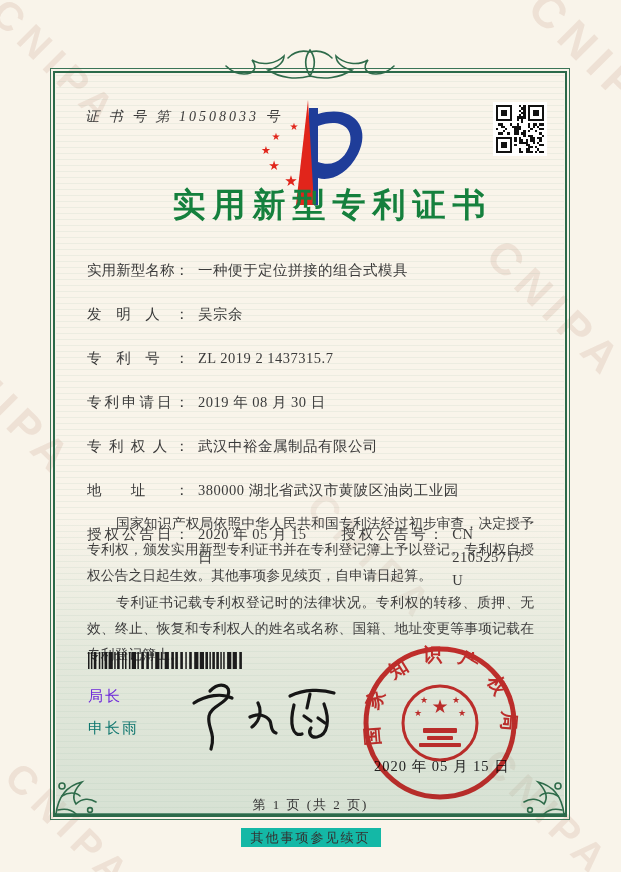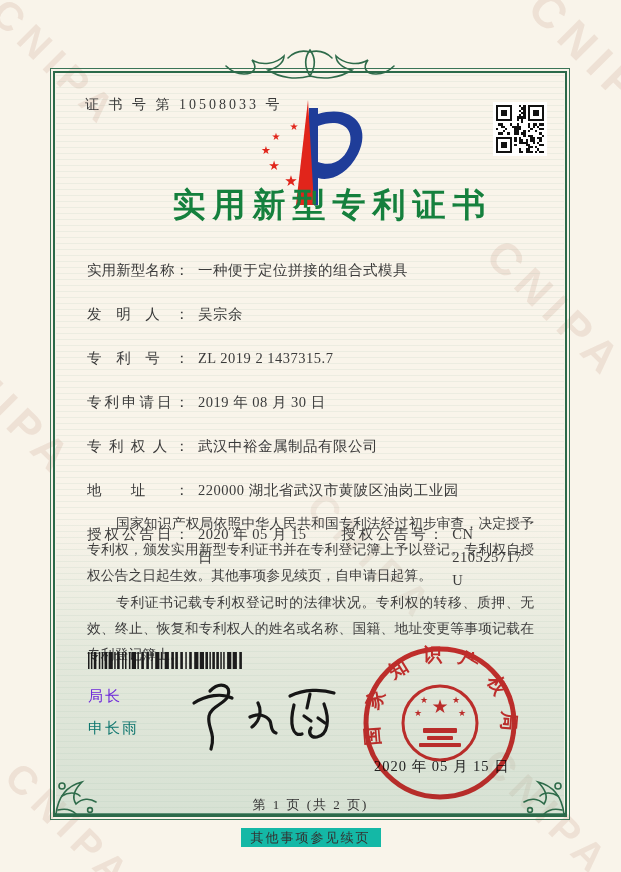--- a/index.html
+++ b/index.html
@@ -29,21 +29,21 @@
     position:absolute;inset:5px;pointer-events:none;
     background:
       linear-gradient(180deg, rgba(173,203,183,0) 60%, rgba(168,199,179,0.28) 80%, rgba(160,195,175,0.38) 100%),
       repeating-linear-gradient(0deg, rgba(123,168,142,0.10) 0 1px, rgba(0,0,0,0) 1px 6px);
   }
   .ornament-top{position:absolute;left:224px;top:46px;width:172px;height:42px;}
   .corner-orn{position:absolute;width:48px;height:44px;}
   .corner-orn.left{left:52px;top:774px;}
   .corner-orn.right{left:520px;top:774px;transform:scaleX(-1);}
   
-  .cert-no{position:absolute;left:85px;top:96px;font-size:14px;letter-spacing:3px;color:#3a3a3a;}
+  .cert-no{position:absolute;left:85px;top:108px;font-size:14px;letter-spacing:3px;color:#3a3a3a;font-style:italic;}
   .qr{position:absolute;left:493px;top:102px;width:54px;height:54px;background:#fff;padding:3px;box-sizing:border-box;}
   .qr svg{width:100%;height:100%;display:block;}
   .logo{position:absolute;left:258px;top:100px;width:118px;height:108px;}
   .title{
     position:absolute;left:0;right:0;top:183px;text-align:center;
     font-size:33px;font-weight:700;letter-spacing:7px;color:#15803d;padding-left:44px;
   }
   
   .fields{position:absolute;left:87px;top:259px;width:447px;display:flex;flex-direction:column;gap:21px;
           font-size:14.5px;line-height:23px;color:#3b3b3b;}
@@ -262,21 +262,21 @@
     <div class="frow">
       <span class="flabel">专利申请日：</span>
       <span class="fvalue">2019 年 08 月 30 日</span>
     </div>
     <div class="frow">
       <span class="flabel">专利权人：</span>
       <span class="fvalue">武汉中裕金属制品有限公司</span>
     </div>
     <div class="frow">
       <span class="flabel">地址：</span>
-      <span class="fvalue">220000 湖北省武汉市黄陂区油岗工业园</span>
+      <span class="fvalue">380000 湖北省武汉市黄陂区油岗工业园</span>
     </div>
     <div class="frow">
       <span class="flabel">授权公告日：</span>
       <span class="fvalue">2020 年 05 月 15 日</span>
       <span class="grant-right">
         <span class="flabel">授权公告号：</span>
         <span class="fvalue">CN 210525717 U</span>
       </span>
     </div>
   </div>

